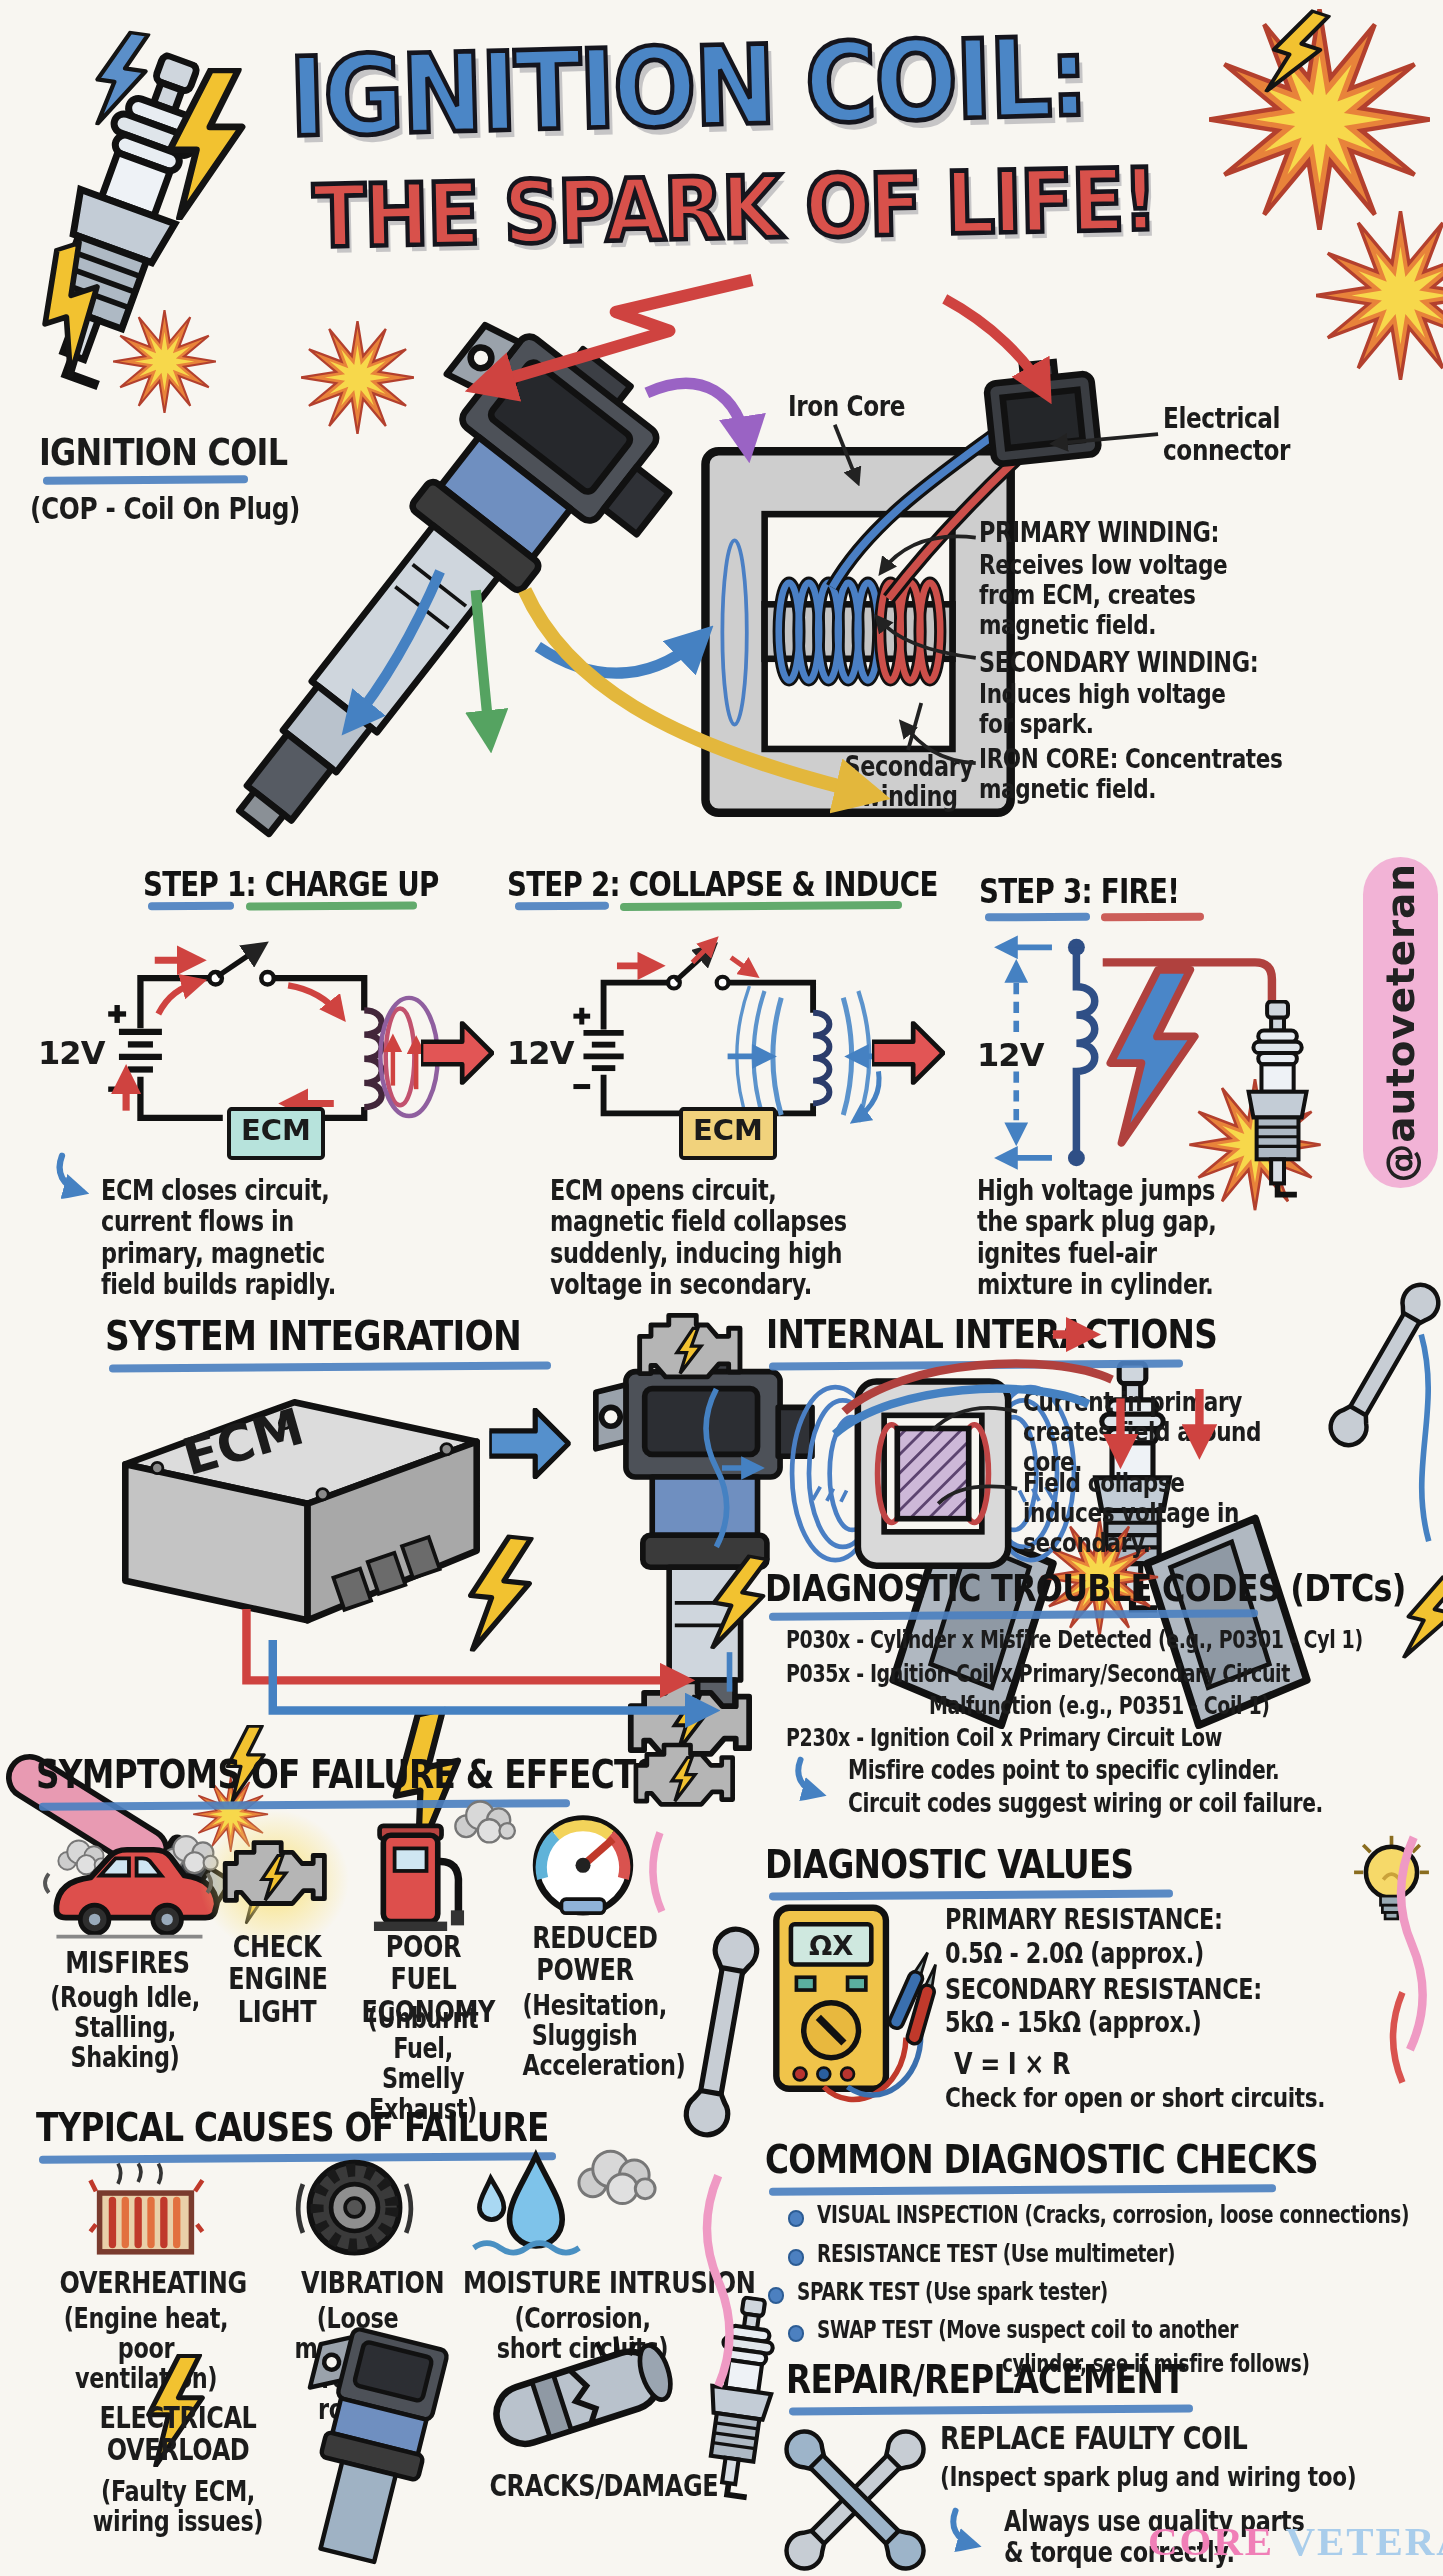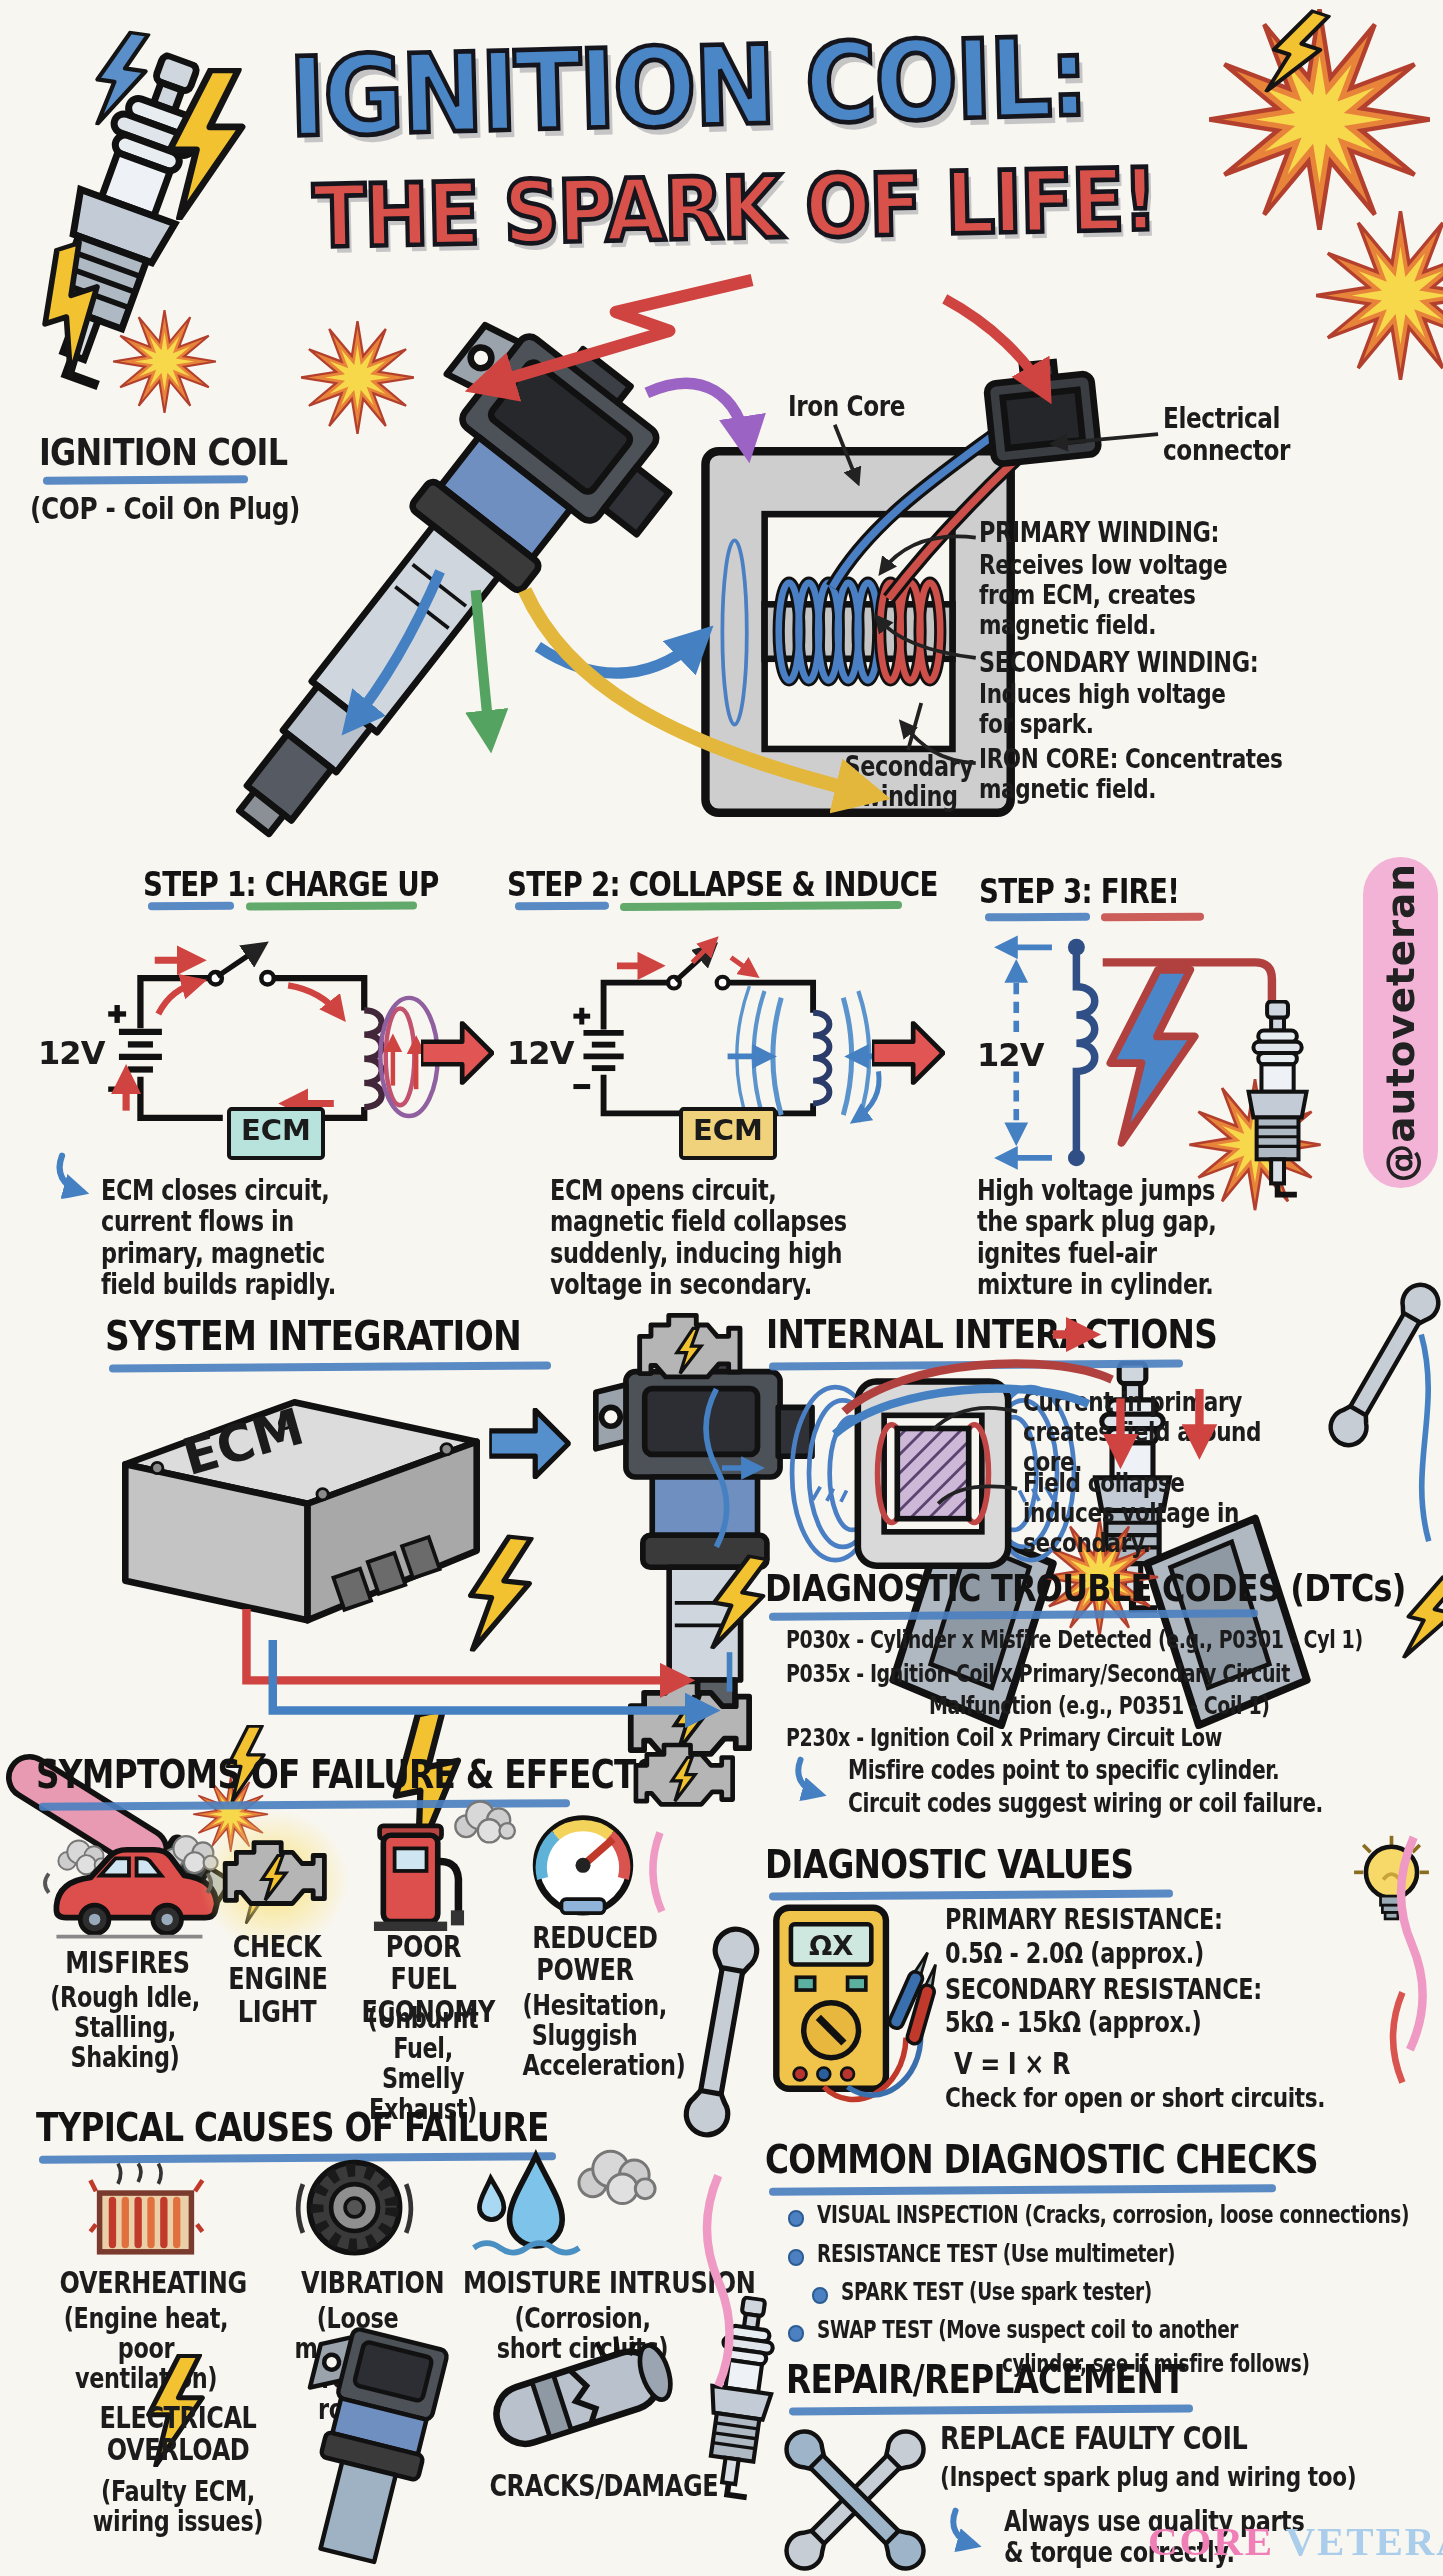--- a/index.html
+++ b/index.html
@@ -637,21 +637,21 @@
 <div class="abs ttl" style="left:765px;top:2137px;font-size:39px;">COMMON DIAGNOSTIC CHECKS</div>
 <div class="ul" style="left:769px;top:2186px;width:507px;"></div>
 <div class="abs chk" style="left:788px;top:2201px;">
           <span class="bullet"></span>
           <span class="hand nw" style="font-size:25px;transform:scaleX(.74);">VISUAL INSPECTION (Cracks, corrosion, loose connections)</span>
         </div>
 <div class="abs chk" style="left:788px;top:2240px;">
           <span class="bullet"></span>
           <span class="hand nw" style="font-size:25px;transform:scaleX(.74);">RESISTANCE TEST (Use multimeter)</span>
         </div>
-<div class="abs chk" style="left:812px;top:2278px;">
+<div class="abs chk" style="left:768px;top:2278px;">
           <span class="bullet"></span>
           <span class="hand nw" style="font-size:25px;transform:scaleX(.74);">SPARK TEST (Use spark tester)</span>
         </div>
 <div class="abs chk" style="left:788px;top:2316px;">
           <span class="bullet"></span>
           <span class="hand nw" style="font-size:25px;transform:scaleX(.74);">SWAP TEST (Move suspect coil to another</span>
         </div>
 <div class="abs hand nw" style="left:1002px;top:2350px;font-size:25px;transform:scaleX(.74);">cylinder, see if misfire follows)</div>
 
 

